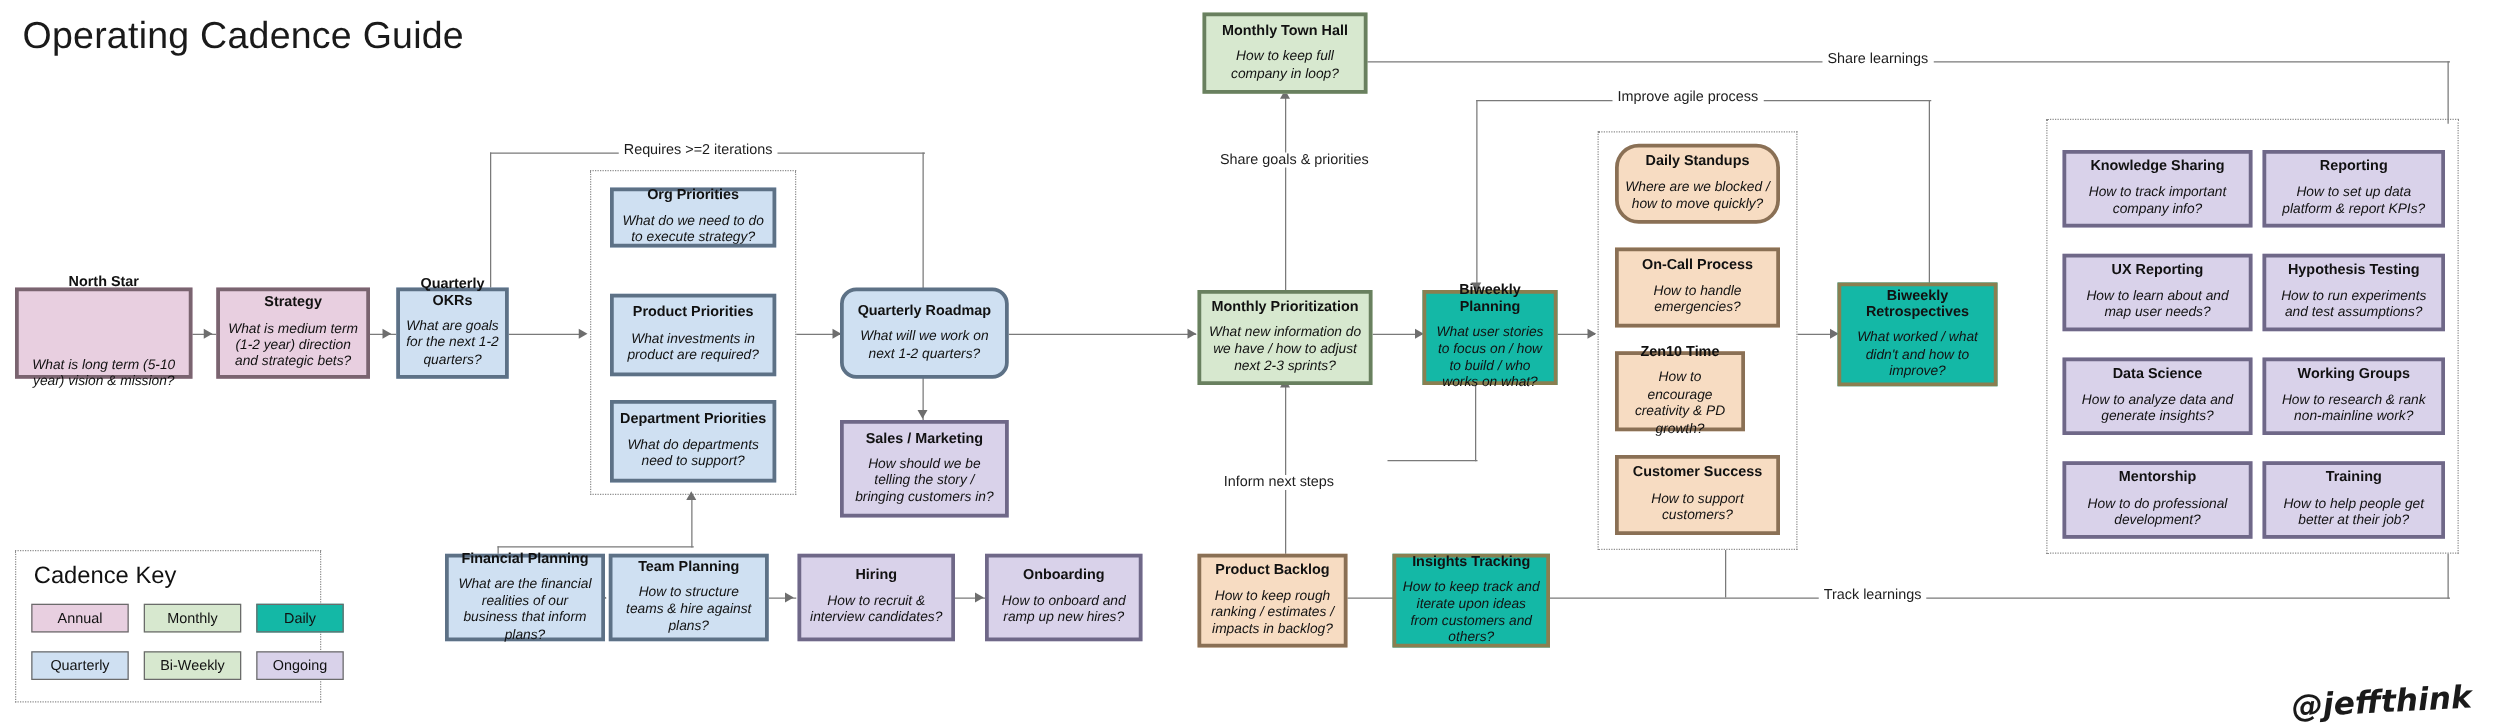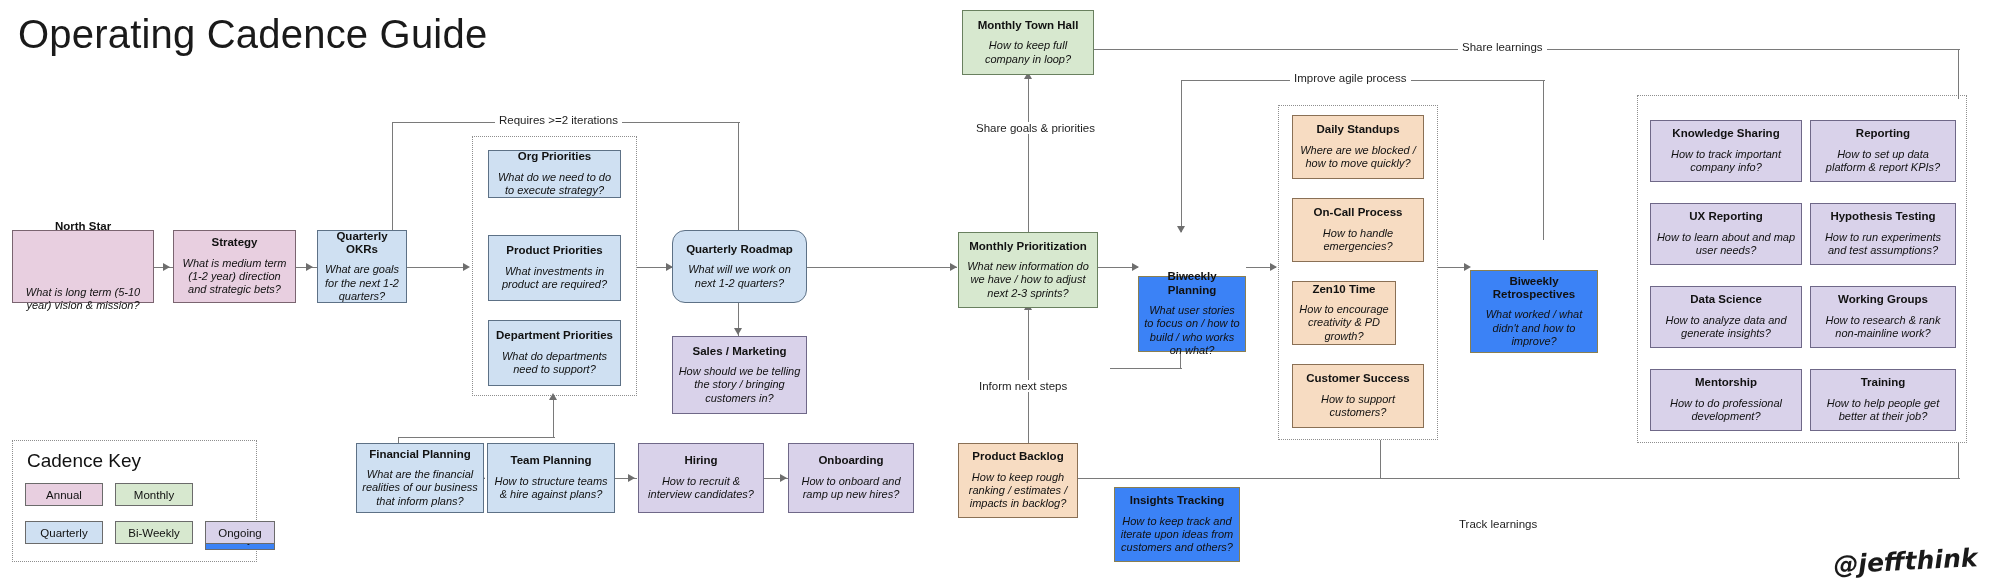--- a/index.html
+++ b/index.html
@@ -1,33 +1,33 @@
 <!DOCTYPE html>
 <html><head>
 <meta charset="utf-8">
 <style>
   html,body{margin:0;padding:0;background:#ffffff;}
   body{width:2000px;height:578px;font-family:"Liberation Sans",sans-serif;overflow:hidden;}
   #stage{position:relative;width:2000px;height:578px;}
 
-  .title{position:absolute;left:18px;top:12px;font-size:40px;color:#1a1a1a;letter-spacing:.2px;}
-
-  
-  .node{position:absolute;box-sizing:border-box;border:1px solid #c2410c;
+  .title{position:absolute;left:18px;top:12px;font-size:30px;color:#1a1a1a;letter-spacing:.2px;}
+
+  
+  .node{position:absolute;box-sizing:border-box;border:3px solid #c2410c;
         display:flex;flex-direction:column;align-items:center;justify-content:center;
         text-align:center;padding:5px 5px;}
   .node .t{font-weight:bold;font-size:11.5px;color:#111;line-height:1.15;}
   .node .d{font-style:italic;font-size:11px;color:#111;line-height:1.22;margin-top:7px;}
 
   
   .c-annual   {background:#e8cfe0;border-color:#7a6470;}
   .c-quarterly{background:#cfe0f2;border-color:#5d7186;}
   .c-monthly  {background:#d7e8cf;border-color:#69805f;}
   .c-biweekly {background:#f7dcc2;border-color:#8a7055;}
-  .c-daily    {background:#3b82f6;border-color:#8a7f50;margin-top:44px;}
+  .c-daily    {background:#14b8a6;border-color:#8a7f50;}
   .c-ongoing  {background:#d9d2ea;border-color:#6f6888;}
 
   
   .group{position:absolute;box-sizing:border-box;border:1.5px dotted #8e8e8e;background:transparent;}
 
   
   .ln{position:absolute;background:#7a7a7a;}
   .lh{height:1.4px;}
   .lv{width:1.4px;}
   .arw{position:absolute;width:0;height:0;}
@@ -116,21 +116,21 @@
   <div class="ln lh" style="left:1110px;top:368px;width:72px;"></div>
   <div class="arw u" style="left:1176px;top:300px;"></div>
 
   <div class="ln lh" style="left:875px;top:478px;width:22px;"></div>
   <div class="arw l" style="left:872px;top:474px;"></div>
 
   <div class="ln lh" style="left:1005px;top:478px;width:955px;"></div>
   <div class="ln lv" style="left:1958px;top:443px;height:36px;"></div>
   <div class="ln lv" style="left:1380px;top:440px;height:38px;"></div>
   <div class="arw l" style="left:1000px;top:474px;"></div>
-  <div class="edgelabel" style="left:1455px;top:470px;margin-top:48px;">Track learnings</div>
+  <div class="edgelabel" style="left:1455px;top:470px;">Track learnings</div>
 
   <div class="ln lh" style="left:465px;top:478px;width:20px;"></div>
   <div class="arw r" style="left:478px;top:474px;"></div>
   <div class="ln lh" style="left:615px;top:478px;width:22px;"></div>
   <div class="arw r" style="left:628px;top:474px;"></div>
   <div class="ln lh" style="left:763px;top:478px;width:25px;"></div>
   <div class="arw r" style="left:780px;top:474px;"></div>
 
   <div class="ln lv" style="left:553px;top:396px;height:42px;"></div>
   <div class="arw u" style="left:549px;top:393px;"></div>
@@ -141,21 +141,21 @@
   <div class="node c-annual" style="left:12px;top:230px;width:142px;height:73px;gap:45px;">
     <div class="t">North Star</div>
     <div class="d">What is long term (5-10 year) vision &amp; mission?</div>
   </div>
 
   <div class="node c-annual" style="left:173px;top:230px;width:123px;height:73px;">
     <div class="t">Strategy</div>
     <div class="d">What is medium term (1-2 year) direction and strategic bets?</div>
   </div>
 
-  <div class="node c-quarterly" style="left:317px;top:230px;width:90px;height:73px;">
+  <div class="node c-quarterly" style="left:317px;top:230px;width:90px;height:73px;justify-content:flex-end;">
     <div class="t">Quarterly OKRs</div>
     <div class="d">What are goals for the next 1-2 quarters?</div>
   </div>
 
   <div class="node c-quarterly" style="left:488px;top:150px;width:133px;height:48px;">
     <div class="t">Org Priorities</div>
     <div class="d">What do we need to do to execute strategy?</div>
   </div>
 
   <div class="node c-quarterly" style="left:488px;top:235px;width:133px;height:66px;">
@@ -191,21 +191,21 @@
   <div class="node c-daily" style="left:1138px;top:232px;width:108px;height:76px;">
     <div class="t">Biweekly Planning</div>
     <div class="d">What user stories to focus on / how to build / who works on what?</div>
   </div>
 
   <div class="node c-daily" style="left:1470px;top:226px;width:128px;height:83px;">
     <div class="t">Biweekly Retrospectives</div>
     <div class="d">What worked / what didn't and how to improve?</div>
   </div>
 
-  <div class="node c-biweekly" style="left:1292px;top:115px;width:132px;height:64px;">
+  <div class="node c-biweekly" style="left:1292px;top:115px;width:132px;height:64px;border-radius:19px;">
     <div class="t">Daily Standups</div>
     <div class="d">Where are we blocked / how to move quickly?</div>
   </div>
   <div class="node c-biweekly" style="left:1292px;top:198px;width:132px;height:64px;">
     <div class="t">On-Call Process</div>
     <div class="d">How to handle emergencies?</div>
   </div>
   <div class="node c-biweekly" style="left:1292px;top:281px;width:104px;height:64px;">
     <div class="t">Zen10 Time</div>
     <div class="d">How to encourage creativity &amp; PD growth?</div>

